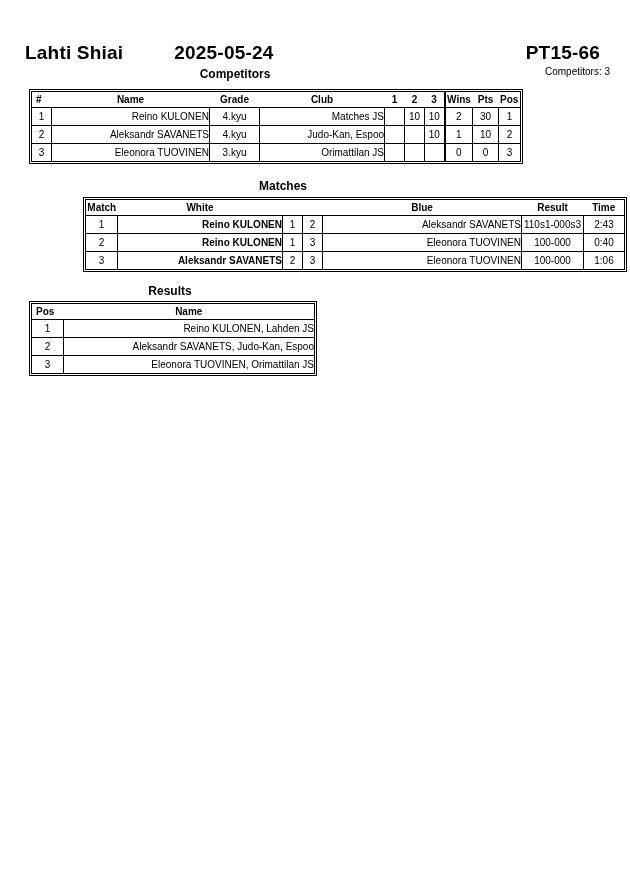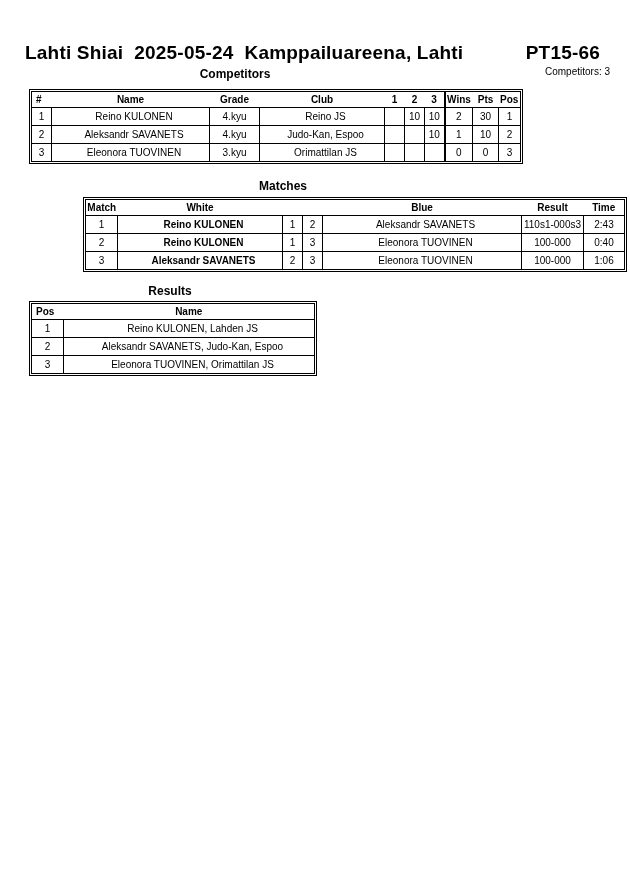--- a/index.html
+++ b/index.html
@@ -3,21 +3,21 @@
 <meta charset="utf-8">
 <style>
   html,body{margin:0;padding:0;}
   body{
     width:630px;height:891px;background:#fff;color:#000;
     font-family:"Liberation Sans", sans-serif;position:relative;overflow:hidden;
   }
   .title-row{
     position:absolute;left:25px;top:42px;width:583px;
     display:flex;align-items:baseline;white-space:nowrap;
-    font-weight:bold;font-size:19px;letter-spacing:0.2px;
+    font-weight:bold;font-size:19px;letter-spacing:0.2px;gap:40px;
   }
   .title-part{margin-right:11px;}
   .title-category{margin-left:auto;margin-right:8px;}
   .count{
     position:absolute;top:66px;right:20px;font-size:10px;
   }
   .section-label{
     position:absolute;font-weight:bold;font-size:12px;text-align:center;
   }
   #label-competitors{left:25px;top:67px;width:420px;}
@@ -33,32 +33,31 @@
     border-collapse:collapse;table-layout:fixed;border:1px solid #000;
   }
   th,td{
     font-size:10px;padding:0;margin:0;white-space:nowrap;overflow:hidden;
     vertical-align:middle;
   }
   th{font-weight:bold;border:0;border-bottom:1px solid #000;text-align:center;}
   td{border:1px solid #000;text-align:center;}
   thead tr{height:16px;}
   tbody tr{height:18px;}
-  .al{text-align:center;padding-left:7px;}
+  .al{text-align:right;padding-left:7px;}
   .hl{text-align:left;padding-left:4px;}
   .thickL{border-left:2px solid #000 !important;}
   .bold{font-weight:bold;}
 </style>
 </head>
 <body>
 
 <div class="title-row">
   <span class="title-part">Lahti Shiai</span>
   <span class="title-part">2025-05-24</span>
-  <span class="title-part">Kamppailuareena, Lahti</span>
   <span class="title-category">PT15-66</span>
 </div>
 
 <div class="count">Competitors: 3</div>
 
 <div class="section-label" id="label-competitors">Competitors</div>
 
 <div class="tbl-wrap" id="competitors-wrap">
   <table>
     <colgroup>
@@ -85,21 +84,21 @@
         <th class="thickL">Wins</th>
         <th>Pts</th>
         <th>Pos</th>
       </tr>
     </thead>
     <tbody>
       <tr>
         <td>1</td>
         <td class="al">Reino KULONEN</td>
         <td>4.kyu</td>
-        <td class="al">Reino JS</td>
+        <td class="al">Matches JS</td>
         <td></td>
         <td>10</td>
         <td>10</td>
         <td class="thickL">2</td>
         <td>30</td>
         <td>1</td>
       </tr>
       <tr>
         <td>2</td>
         <td class="al">Aleksandr SAVANETS</td>

